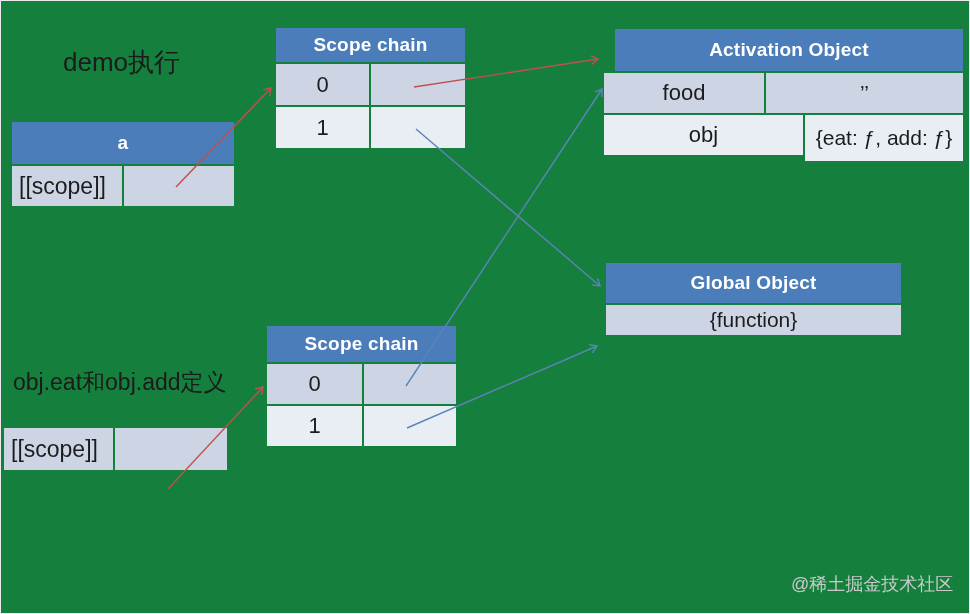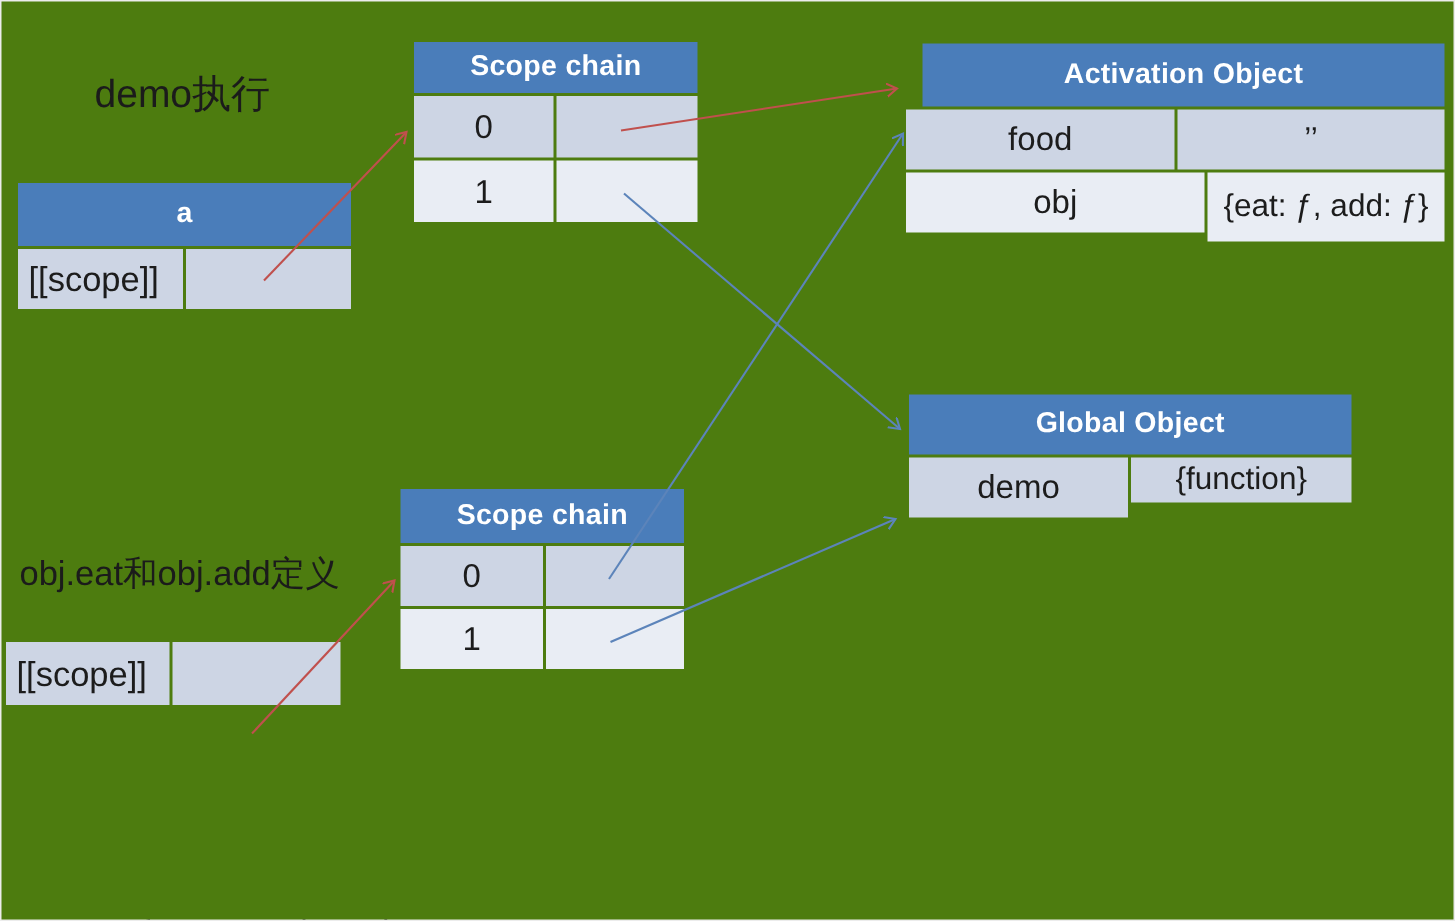--- a/index.html
+++ b/index.html
@@ -1,17 +1,17 @@
 <!DOCTYPE html>
 <html><head>
 <meta charset="utf-8">
 <style>
   html,body { margin:0; padding:0; background:#fff; }
   .canvas {
-    position:relative; width:970px; height:614px; background:#4d7c0f;
+    position:relative; width:970px; height:614px; background:#15803d;
     font-family:"Liberation Sans","DejaVu Sans",sans-serif;
     overflow:hidden; box-sizing:border-box; border:1px solid #ececec;
   }
   .arrow-layer { position:absolute; left:0; top:0; width:970px; height:614px; pointer-events:none; z-index:5; }
   .tbl { position:absolute; display:flex; flex-direction:column; gap:2px; z-index:2; }
   .tbl-header {
     background:#4a7dba; color:#ffffff; font-weight:bold; font-size:19px;
     display:flex; align-items:center; justify-content:center; letter-spacing:0.2px;
   }
   .tbl-row { display:flex; gap:2px; }
@@ -49,20 +49,21 @@
     <line stroke-width="1.4" x1="405" y1="385" x2="601" y2="88" stroke="#5c84ba" marker-end="url(#ah-blue)"></line>
     <line stroke-width="1.4" x1="406" y1="427" x2="596" y2="345" stroke="#5c84ba" marker-end="url(#ah-blue)"></line>
   </svg>
 
   <div class="txt txt-demo">demo执行</div>
   <div class="txt txt-objdef">obj.eat和obj.add定义</div>
   <div class="txt txt-note">
     <div>obj.eat和obj.add都是类似的</div>
     
   </div>
+  <div class="txt watermark">@稀土掘金技术社区</div>
 
   <div class="tbl" style="left:11px; top:121px; width:222px;">
     <div class="tbl-header" style="height:42px;">a</div>
     <div class="tbl-row">
       <div class="cell dark key-left" style="width:110px; height:40px; font-size:23px;">[[scope]]</div>
       <div class="cell dark" style="flex:1; height:40px;"></div>
     </div>
   </div>
 
   <div class="tbl" style="left:275px; top:27px; width:189px;">
@@ -73,33 +74,32 @@
     </div>
     <div class="tbl-row">
       <div class="cell light" style="width:93px; height:41px;">1</div>
       <div class="cell light" style="flex:1; height:41px;"></div>
     </div>
   </div>
 
   <div class="tbl" style="left:603px; top:28px; width:359px;">
     <div class="tbl-header" style="height:42px;margin-left:11px;">Activation Object</div>
     <div class="tbl-row">
-      <div class="cell dark" style="width:179px; height:40px;">food</div>
+      <div class="cell dark" style="width:160px; height:40px;">food</div>
       <div class="cell dark" style="flex:1; height:40px; font-size:21px;">’’</div>
     </div>
     <div class="tbl-row">
       <div class="cell light" style="width:199px; height:40px;">obj</div>
       <div class="cell light" style="flex:1; height:46px; font-size:21px;">{eat: ƒ, add: ƒ}</div>
     </div>
   </div>
 
   <div class="tbl" style="left:605px; top:262px; width:295px;">
     <div class="tbl-header" style="height:40px;">Global Object</div>
     <div class="tbl-row">
-      <div class="cell dark" style="width:146px; height:40px;">demo</div>
       <div class="cell dark" style="flex:1; height:30px; font-size:21px;">{function}</div>
     </div>
   </div>
 
   <div class="tbl" style="left:3px; top:427px; width:223px;">
     <div class="tbl-row">
       <div class="cell dark key-left" style="width:109px; height:42px; font-size:23px;">[[scope]]</div>
       <div class="cell dark" style="flex:1; height:42px;"></div>
     </div>
   </div>

